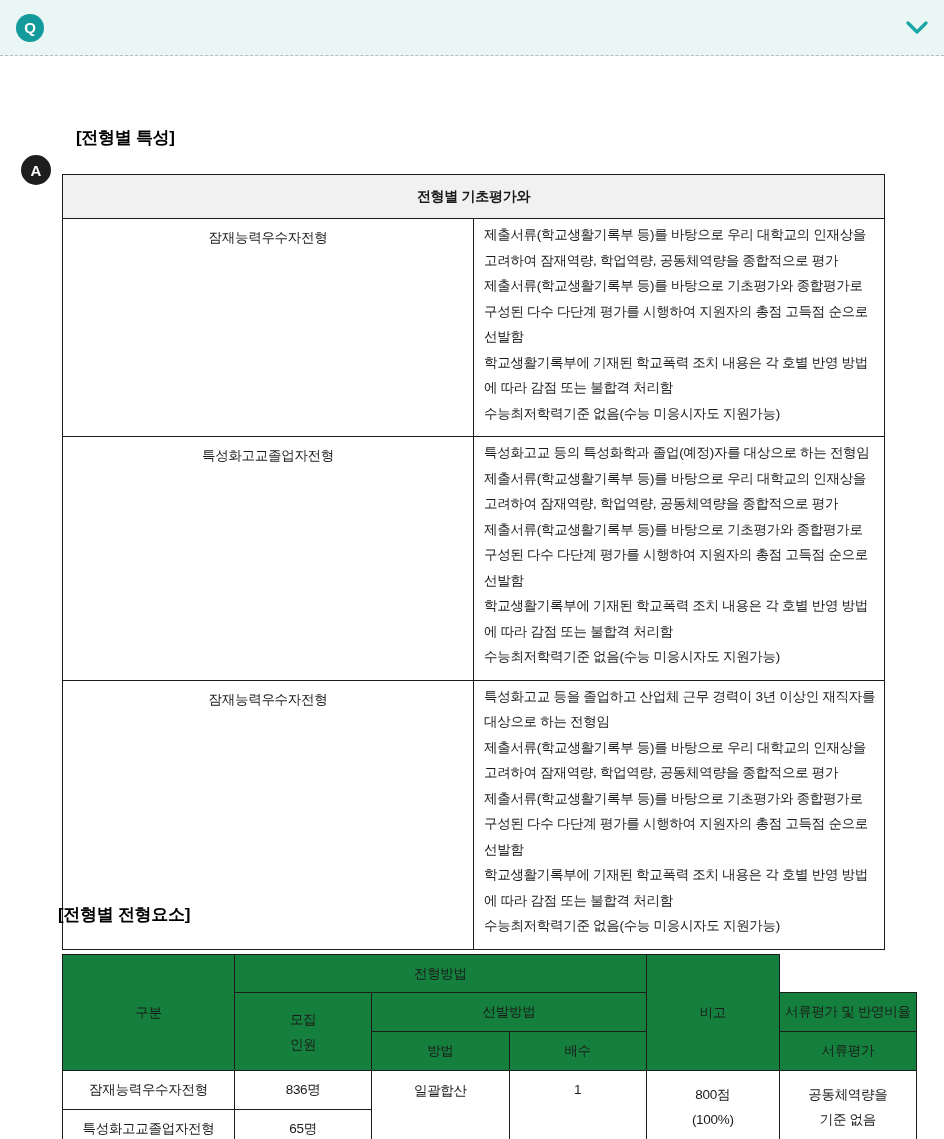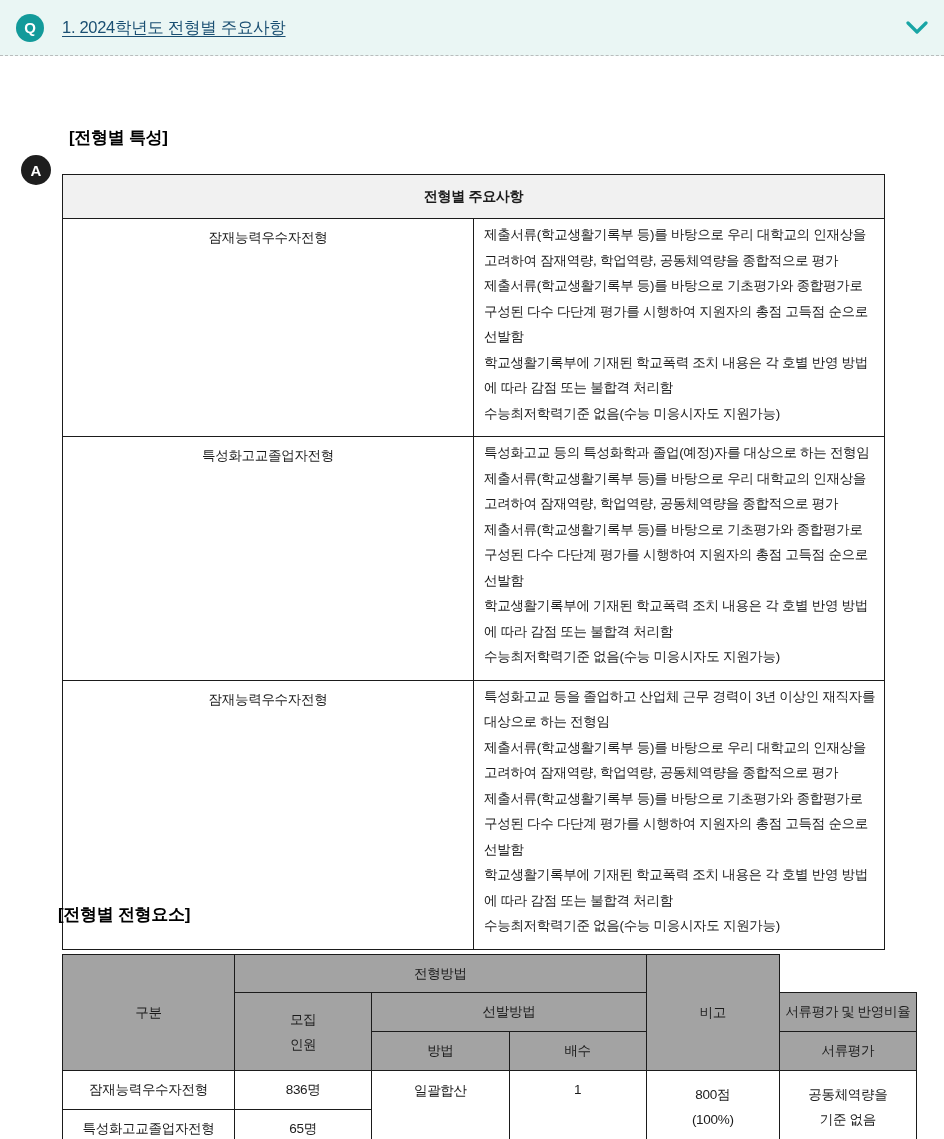--- a/index.html
+++ b/index.html
@@ -90,21 +90,21 @@
   }
 
   .section-title {
     font-size: 17px;
     font-weight: bold;
     color: #000000;
     letter-spacing: -0.3px;
     margin: 0;
     padding: 0;
   }
-  #title-1 { position: absolute; left: 69px; top: 70px; }
+  #title-1 { position: absolute; left: 76px; top: 70px; }
   #title-2 { position: absolute; left: 58px; top: 847px; }
 
   
   table.doc-table {
     border-collapse: collapse;
     table-layout: fixed;
     font-size: 13.5px;
     color: #1b1b1b;
     letter-spacing: -0.3px;
   }
@@ -150,60 +150,58 @@
     position: absolute;
     left: 62px;
     top: 898px;
     width: 855px;
   }
   #table-elements th, #table-elements td {
     text-align: center;
     font-size: 13.5px;
   }
   #table-elements th {
-    background: #a3a3a3;
+    background: #15803d;
     font-weight: normal;
-    font-family: Liberation Serif, serif;
   }
   #table-elements th.h-gubun    { width: 172px; height: 78px; text-align: center; }
   #table-elements th.h-method   { height: 38px; }
   #table-elements th.h-bigo     { width: 133px; }
   #table-elements th.h-quota    { width: 100px; height: 78px; line-height: 25px; }
   #table-elements th.h-select   { height: 39px; }
   #table-elements th.h-ratio    { height: 39px; }
   #table-elements th.h-way      { width: 121px; height: 39px; }
   #table-elements th.h-mult     { width: 119px; height: 39px; }
   #table-elements th.h-doc      { width: 210px; height: 39px; }
   #table-elements td.body-cell  { height: 39px; }
   #table-elements td.merged     { vertical-align: top; padding-top: 11px; line-height: 25px; }
   #table-elements td.merged-top { vertical-align: top; padding-top: 11px; }
 </style>
 </head>
 <body>
 
 <div class="faq-header">
   <div class="q-badge">Q</div>
-  <div class="q-title">1. 2024학년도 전형별 주요사항</div>
   <div class="chevron">
     <svg width="22" height="14" viewBox="0 0 22 14" aria-hidden="true">
       <path d="M2 2 L11 11 L20 2" fill="none" stroke="#19a5a5" stroke-width="3.2" stroke-linecap="round" stroke-linejoin="round"></path>
     </svg>
   </div>
 </div>
 
 <div class="answer-body">
 
   <div class="a-badge">A</div>
 
   <div id="title-1" class="section-title">[전형별 특성]</div>
 
   <table id="table-features" class="doc-table">
     <thead>
       <tr>
-        <th class="tbl-head" colspan="2">전형별 주요사항</th>
+        <th class="tbl-head" colspan="2">전형별 기초평가와</th>
       </tr>
     </thead>
     <tbody>
       <tr>
         <td class="type-cell">잠재능력우수자전형</td>
         <td class="detail-cell">
           <span class="bullet-line">제출서류(학교생활기록부 등)를 바탕으로 우리 대학교의 인재상을 고려하여 잠재역량, 학업역량, 공동체역량을 종합적으로 평가</span>
           <span class="bullet-line">제출서류(학교생활기록부 등)를 바탕으로 기초평가와 종합평가로 구성된 다수 다단계 평가를 시행하여 지원자의 총점 고득점 순으로 선발함</span>
           <span class="bullet-line">학교생활기록부에 기재된 학교폭력 조치 내용은 각 호별 반영 방법에 따라 감점 또는 불합격 처리함</span>
           <span class="bullet-line">수능최저학력기준 없음(수능 미응시자도 지원가능)</span>

